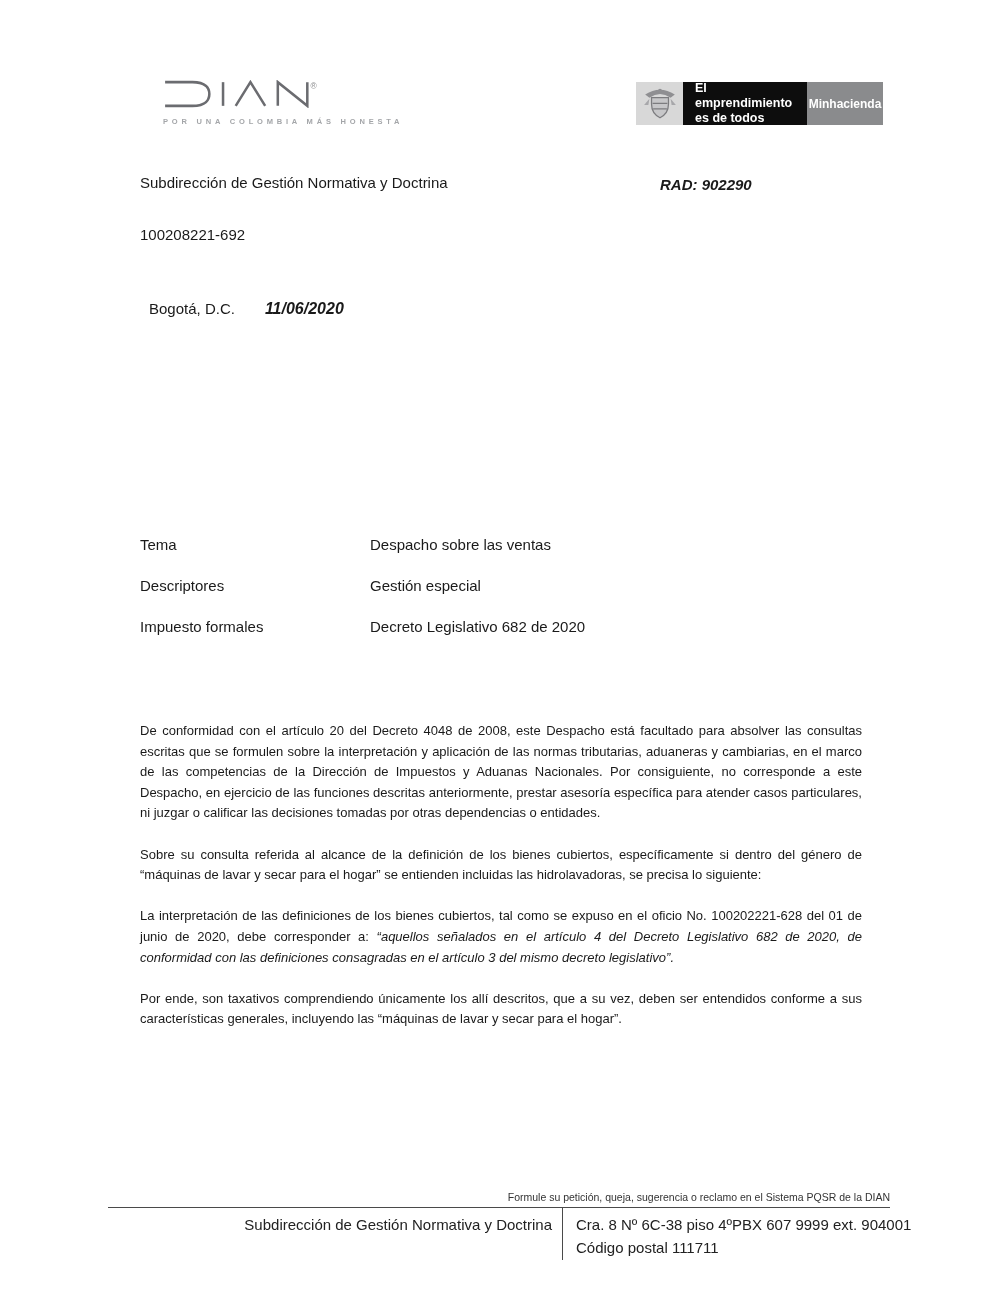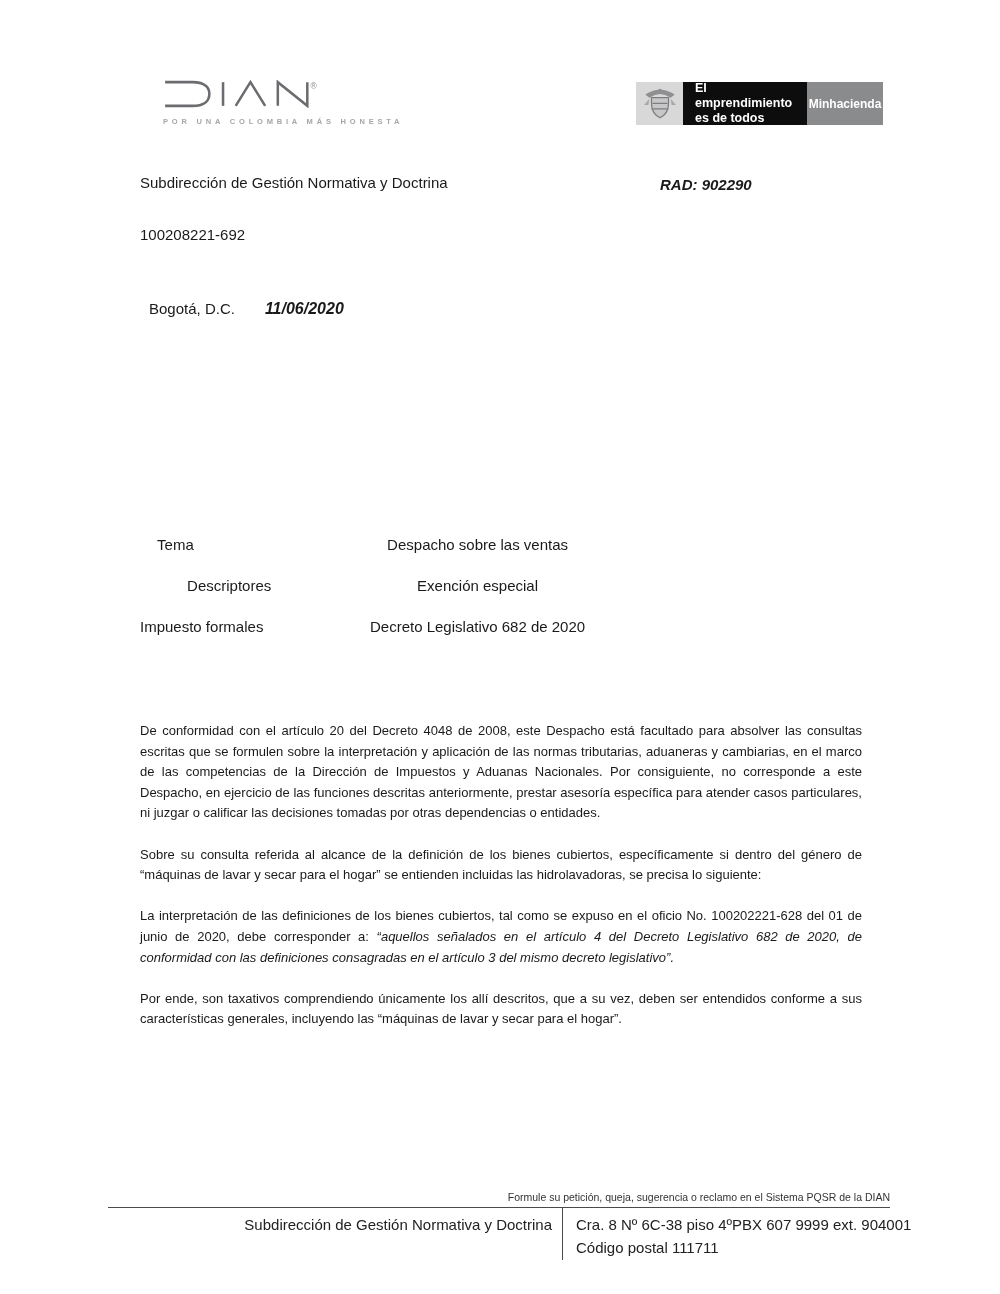--- a/index.html
+++ b/index.html
@@ -50,21 +50,21 @@
 
   
   .dept-line { position: absolute; left: 140px; top: 174px; font-size: 15px; }
   .rad-line  { position: absolute; left: 660px; top: 176px; font-size: 15px; font-weight: bold; font-style: italic; }
   .ref-line  { position: absolute; left: 140px; top: 226px; font-size: 15px; }
   .city-line { position: absolute; left: 149px; top: 266px; font-size: 15px; margin-top: 34px; }
   .date-part { font-weight: bold; font-style: italic; font-size: 16px; margin-left: 30px; }
 
   
   .meta-block { position: absolute; left: 140px; top: 536px; font-size: 15px; }
-  .meta-row { display: flex; height: 18px; margin-bottom: 23px; justify-content: center; }
+  .meta-row { display: flex; height: 18px; margin-bottom: 23px; }
   .meta-label { width: 230px; flex: 0 0 230px; }
 
   
   .body-block {
     position: absolute; left: 140px; top: 721px; width: 722px;
     font-size: 13px; line-height: 20.6px;
     text-align: justify;
   }
   .body-block p { margin: 0 0 20.6px 0; }
   .quote-italic { font-style: italic; }
@@ -139,21 +139,21 @@
     <span>Bogotá, D.C.</span><span class="date-part">11/06/2020</span>
   </div>
 
   <div class="meta-block">
     <div class="meta-row">
       <span class="meta-label">Tema</span>
       <span class="meta-value">Despacho sobre las ventas</span>
     </div>
     <div class="meta-row">
       <span class="meta-label">Descriptores</span>
-      <span class="meta-value">Exención especial</span>
+      <span class="meta-value">Gestión especial</span>
     </div>
     <div class="meta-row">
       <span class="meta-label">Impuesto formales</span>
       <span class="meta-value">Decreto Legislativo 682 de 2020</span>
     </div>
   </div>
 
   <div class="body-block">
     <p>De conformidad con el artículo 20 del Decreto 4048 de 2008, este Despacho está facultado para absolver las consultas escritas que se formulen sobre la interpretación y aplicación de las normas tributarias, aduaneras y cambiarias, en el marco de las competencias de la Dirección de Impuestos y Aduanas Nacionales. Por consiguiente, no corresponde a este Despacho, en ejercicio de las funciones descritas anteriormente, prestar asesoría específica para atender casos particulares, ni juzgar o calificar las decisiones tomadas por otras dependencias o entidades.</p>
     <p>Sobre su consulta referida al alcance de la definición de los bienes cubiertos, específicamente si dentro del género de “máquinas de lavar y secar para el hogar” se entienden incluidas las hidrolavadoras, se precisa lo siguiente:</p>

